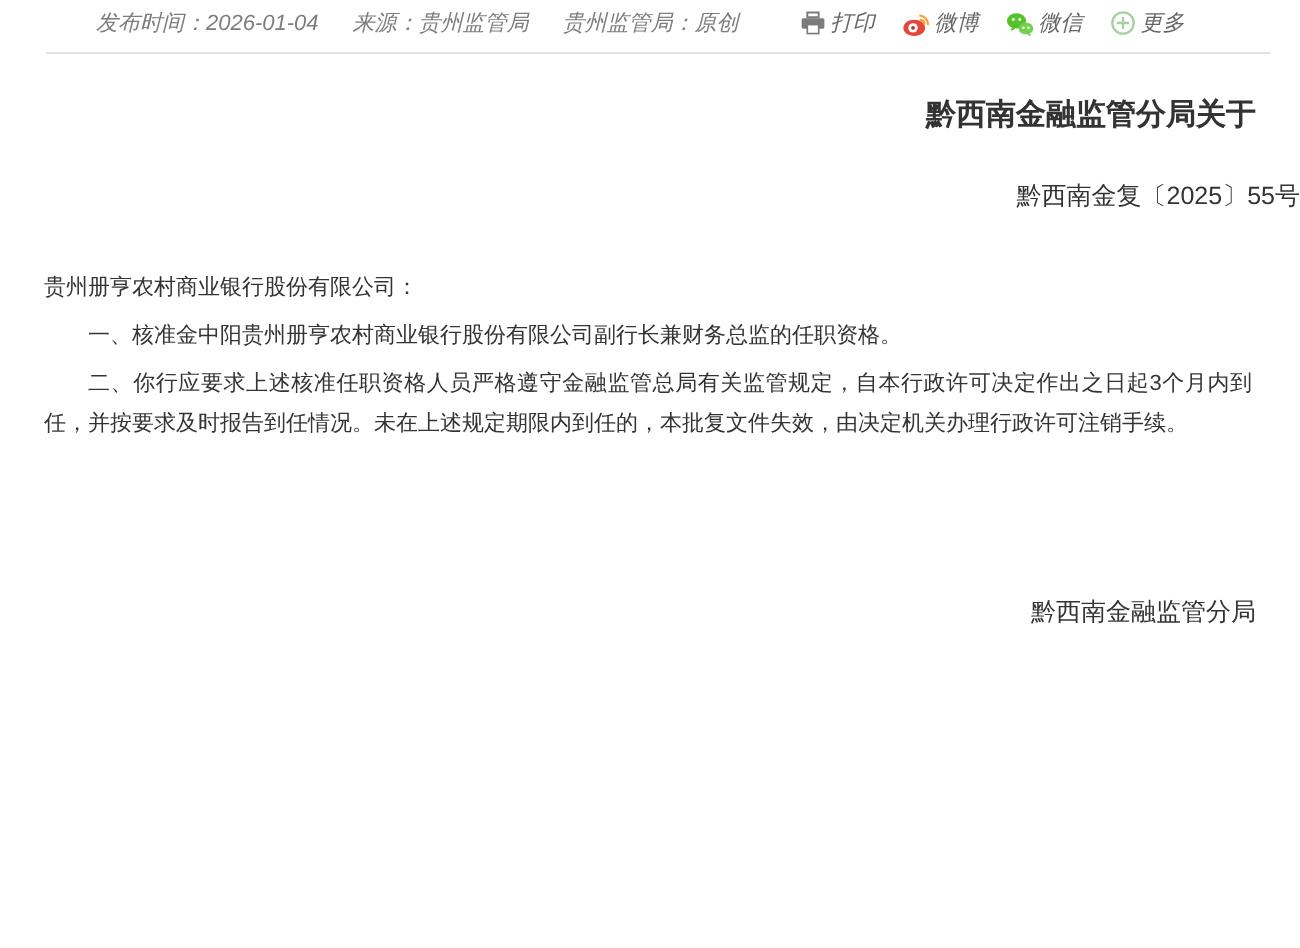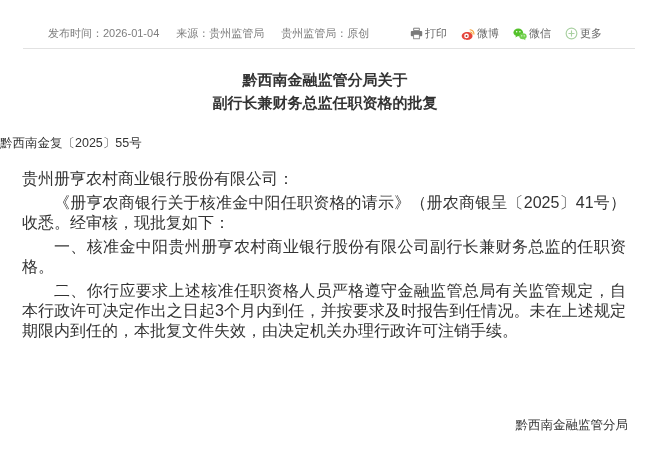--- a/index.html
+++ b/index.html
@@ -8,26 +8,26 @@
     width: 650px;
     height: 474px;
     background: #ffffff;
     overflow: hidden;
     font-family: "Liberation Sans", "DejaVu Sans", sans-serif;
     color: #333;
   }
   
   .meta-bar {
     display: flex;
-    justify-content: space-between;
     align-items: center;
-    padding: 25px 48px 6px 48px;
+    padding: 3px 48px 6px 48px;
     height: 17px;
     font-size: 11px;
     color: #7d7d7d;
+    font-style: italic;
   }
   .meta-left { display: flex; align-items: center; }
   .meta-item { margin-right: 17px; white-space: nowrap; }
   .meta-actions { display: flex; align-items: center; }
   .action {
     display: flex;
     align-items: center;
     margin-left: 14px;
     cursor: pointer;
     color: #666;
@@ -42,30 +42,30 @@
   }
   
   .title {
     margin: 19px 22px 0 22px;
     text-align: center;
     font-size: 15px;
     font-weight: bold;
     color: #333;
     line-height: 23px;
   }
-  .title span { display: block; }
+  .title span { display: block; text-align: right; }
   .doc-number {
     margin-top: 21px;
-    text-align: left;
+    text-align: right;
     font-size: 12.5px;
     color: #333;
   }
   .body-text {
-    margin: 17px 24px 0 22px;
-    font-size: 16px;
+    margin: 27px 24px 0 22px;
+    font-size: 11px;
     line-height: 20px;
     text-align: justify;
     color: #333;
   }
   .body-text p { margin: 0 0 4px 0; }
   .body-text p.indent { text-indent: 2em; }
   .signature-block {
     margin: 73px 22px 0 0;
     text-align: right;
     font-size: 12.5px;
@@ -127,28 +127,26 @@
         </svg>
         <span>更多</span>
       </span>
     </div>
   </div>
 
   <div class="divider"></div>
 
   <h1 class="title">
     <span>黔西南金融监管分局关于</span>
-    <span>副行长兼财务总监任职资格的批复</span>
   </h1>
 
   <div class="doc-number">黔西南金复〔2025〕55号</div>
 
   <div class="body-text">
     <p>贵州册亨农村商业银行股份有限公司：</p>
-    <p class="indent">《册亨农商银行关于核准金中阳任职资格的请示》（册农商银呈〔2025〕41号）收悉。经审核，现批复如下：</p>
     <p class="indent">一、核准金中阳贵州册亨农村商业银行股份有限公司副行长兼财务总监的任职资格。</p>
     <p class="indent">二、你行应要求上述核准任职资格人员严格遵守金融监管总局有关监管规定，自本行政许可决定作出之日起3个月内到任，并按要求及时报告到任情况。未在上述规定期限内到任的，本批复文件失效，由决定机关办理行政许可注销手续。</p>
   </div>
 
   <div class="signature-block">
     <div>黔西南金融监管分局</div>
 
   </div>
 
 </div>

